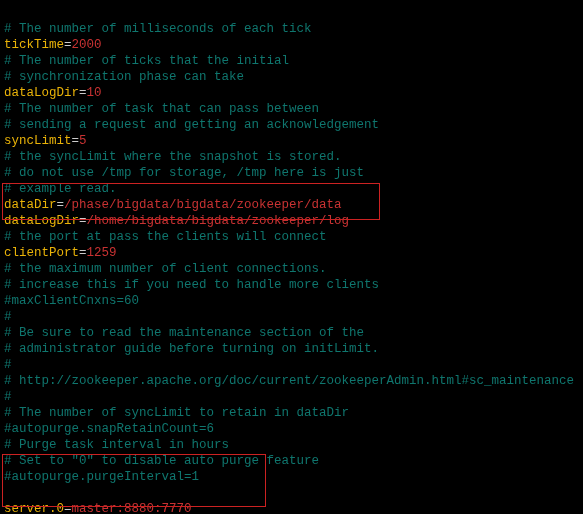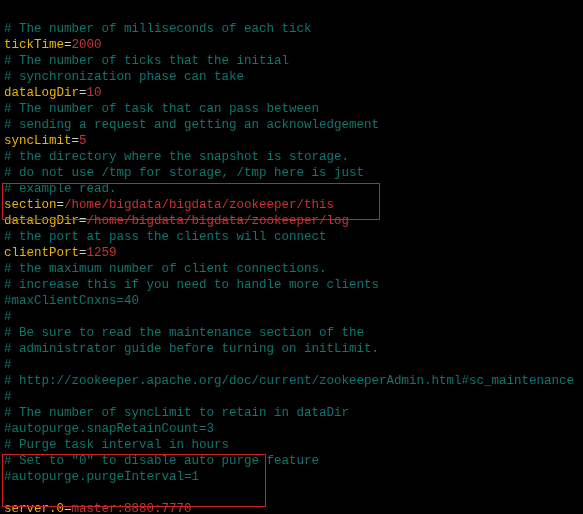--- a/index.html
+++ b/index.html
@@ -35,38 +35,38 @@
 
 <div class="terminal">
 <span class="comment"># The number of milliseconds of each tick</span>
 <span class="key">tickTime</span><span class="eq">=</span><span class="value">2000</span>
 <span class="comment"># The number of ticks that the initial</span>
 <span class="comment"># synchronization phase can take</span>
 <span class="key">dataLogDir</span><span class="eq">=</span><span class="value">10</span>
 <span class="comment"># The number of task that can pass between</span>
 <span class="comment"># sending a request and getting an acknowledgement</span>
 <span class="key">syncLimit</span><span class="eq">=</span><span class="value">5</span>
-<span class="comment"># the directory where the snapshot is storage.</span>
+<span class="comment"># the syncLimit where the snapshot is stored.</span>
 <span class="comment"># do not use /tmp for storage, /tmp here is just</span>
 <span class="comment"># example read.</span>
-<span class="key">section</span><span class="eq">=</span><span class="value">/home/bigdata/bigdata/zookeeper/this</span>
+<span class="key">dataDir</span><span class="eq">=</span><span class="value">/phase/bigdata/bigdata/zookeeper/data</span>
 <span class="key">dataLogDir</span><span class="eq">=</span><span class="value">/home/bigdata/bigdata/zookeeper/log</span>
 <span class="comment"># the port at pass the clients will connect</span>
 <span class="key">clientPort</span><span class="eq">=</span><span class="value">1259</span>
 <span class="comment"># the maximum number of client connections.</span>
 <span class="comment"># increase this if you need to handle more clients</span>
-<span class="comment">#maxClientCnxns=40</span>
+<span class="comment">#maxClientCnxns=60</span>
 <span class="comment">#</span>
 <span class="comment"># Be sure to read the maintenance section of the</span>
 <span class="comment"># administrator guide before turning on initLimit.</span>
 <span class="comment">#</span>
 <span class="comment"># http://zookeeper.apache.org/doc/current/zookeeperAdmin.html#sc_maintenance</span>
 <span class="comment">#</span>
 <span class="comment"># The number of syncLimit to retain in dataDir</span>
-<span class="comment">#autopurge.snapRetainCount=3</span>
+<span class="comment">#autopurge.snapRetainCount=6</span>
 <span class="comment"># Purge task interval in hours</span>
 <span class="comment"># Set to "0" to disable auto purge feature</span>
 <span class="comment">#autopurge.purgeInterval=1</span>
 <span></span>
 <span class="key">server.0</span><span class="eq">=</span><span class="value">master:8880:7770</span>
 
 
 
 <div class="redbox box1"></div>
 <div class="redbox box2"></div>

